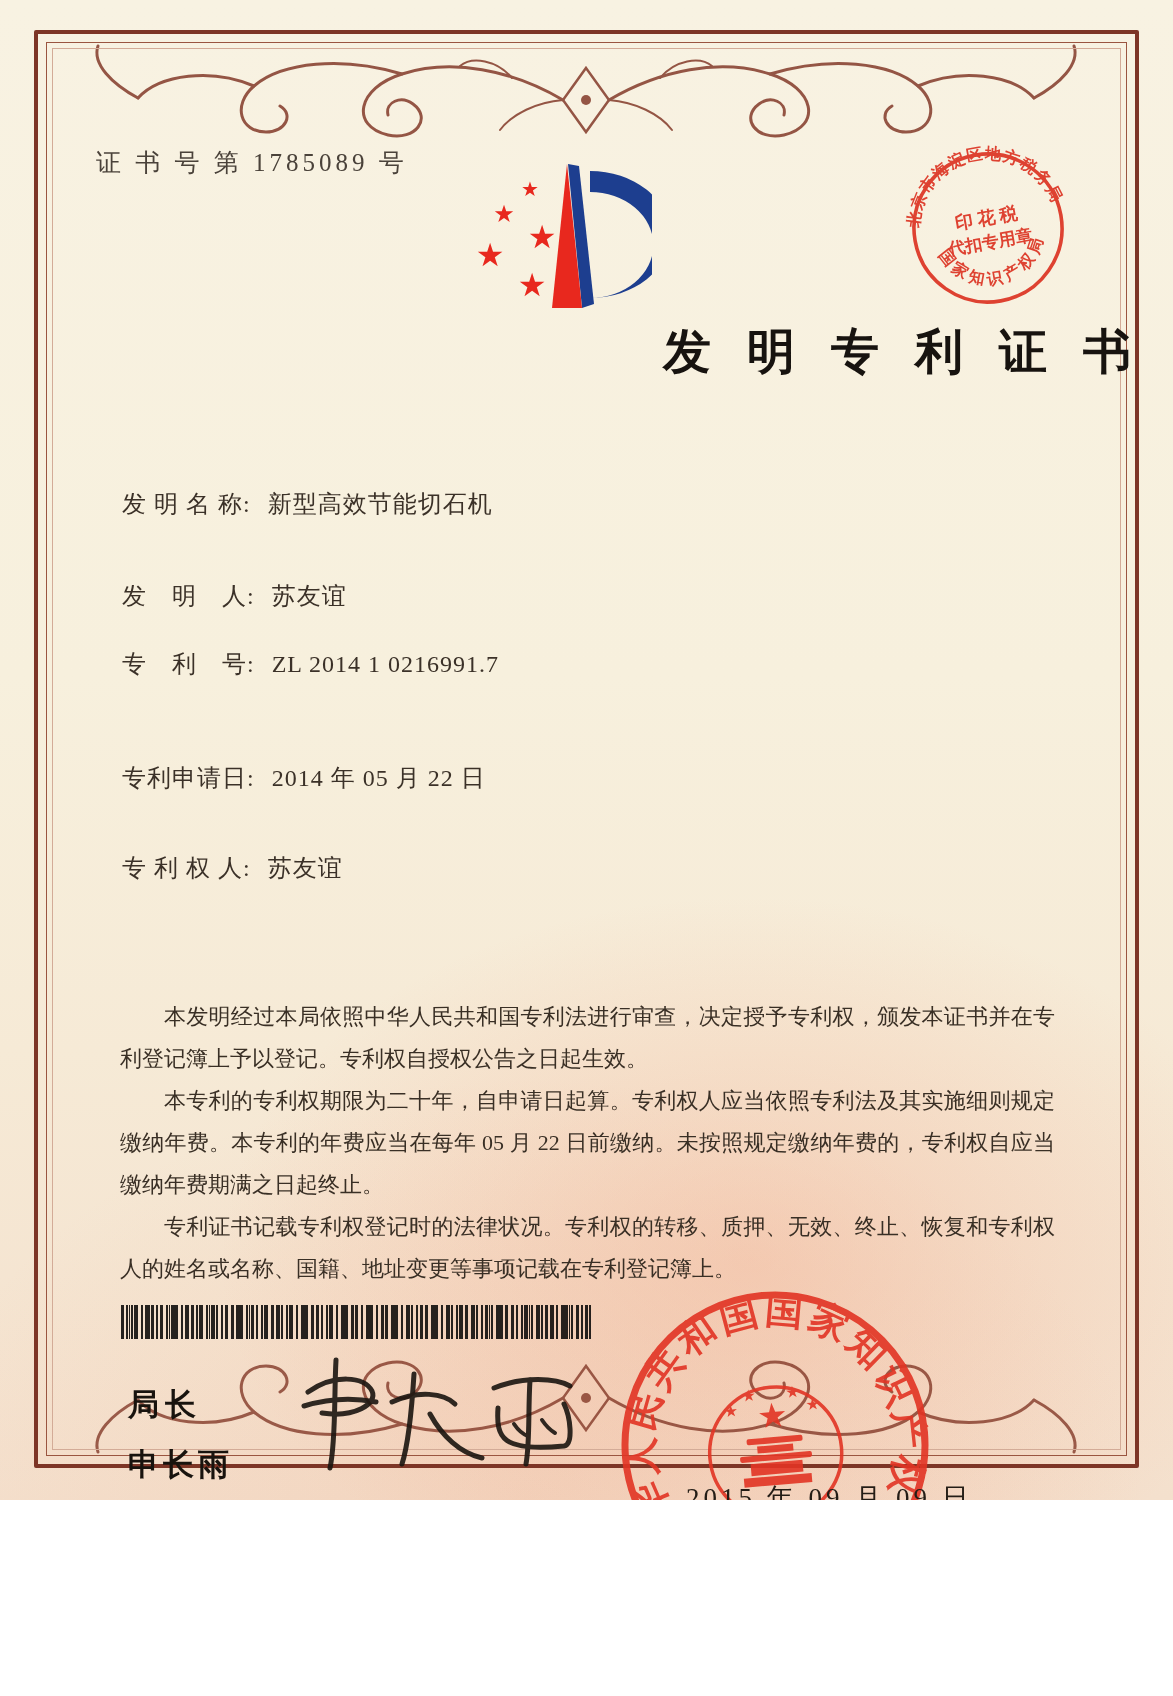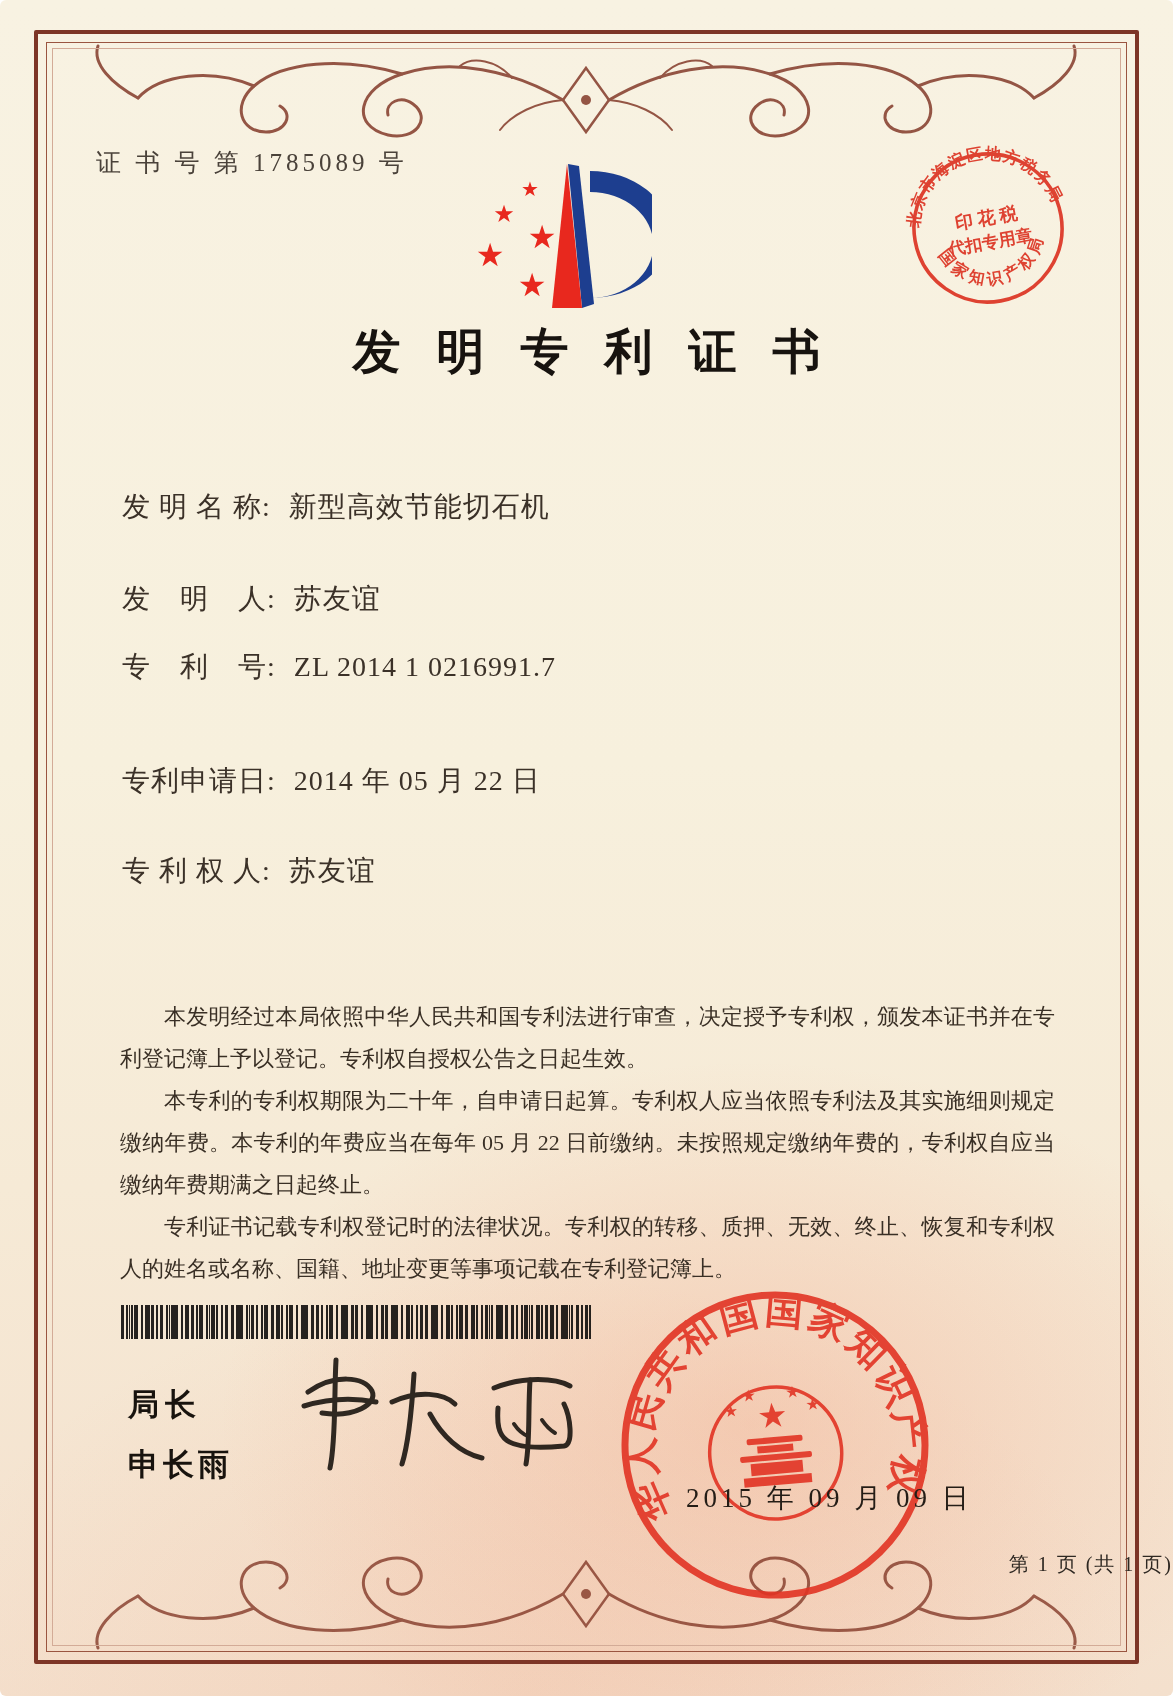--- a/index.html
+++ b/index.html
@@ -1,32 +1,32 @@
 <!DOCTYPE html>
 <html><head>
 <meta charset="utf-8">
 <style>
   html,body{margin:0;padding:0;}
   body{width:1173px;height:1696px;font-family:"Liberation Serif","DejaVu Serif",serif;}
-  .page{position:relative;width:1173px;height:1696px;overflow:hidden;
-    background:linear-gradient(180deg,#f8f2e2 0%,#f7f0dd 45%,#f6ead6 70%,#f4e0cd 100%);border-radius:6px;}
+  .page{position:relative;width:1173px;height:1500px;overflow:hidden;
+    background:linear-gradient(180deg,#f8f2e2 0%,#f7f0dd 45%,#f6ead6 70%,#f4e0cd 100%);}
   .blush{position:absolute;inset:0;pointer-events:none;
     background:radial-gradient(ellipse 760px 520px at 64% 84%,rgba(240,140,105,.28),rgba(240,140,105,0) 70%),
                radial-gradient(ellipse 950px 650px at 45% 100%,rgba(238,160,125,.20),rgba(238,160,125,0) 65%);}
   .frame-outer{position:absolute;left:34px;right:34px;top:30px;bottom:32px;border:4px solid #7d3526;border-radius:2px;}
   .frame-inner{position:absolute;left:46px;right:46px;top:42px;bottom:44px;border:1px solid #9a5540;}
   .frame-faint{position:absolute;left:52px;right:52px;top:48px;bottom:50px;border:1px solid #d3ab97;}
   .ornament{position:absolute;left:60px;width:1053px;height:110px;color:#7c2f1e;}
   .ornament.top{top:40px;}
   .ornament.bottom{bottom:42px;transform:scaleY(-1);}
   .cert-no{position:absolute;left:96px;top:146px;font-size:25px;letter-spacing:4px;color:#4a423a;}
   .logo{position:absolute;left:452px;top:156px;width:200px;height:158px;}
-  .title{position:absolute;left:0;right:0;top:320px;text-align:center;font-size:48px;font-weight:700;
+  .title{position:absolute;left:0;right:6px;top:320px;text-align:right;font-size:48px;font-weight:700;
     letter-spacing:36px;padding-left:36px;color:#17130f;}
-  .field{position:absolute;left:122px;font-size:28px;color:#3b3128;letter-spacing:1px;white-space:nowrap;}
+  .field{position:absolute;left:122px;font-size:24px;color:#3b3128;letter-spacing:1px;white-space:nowrap;}
   .field .lab{display:inline-block;}
   .field .val{margin-left:10px;}
   .f0{top:488px}.f1{top:580px}.f2{top:648px}.f3{top:762px}.f4{top:852px}.f5{top:942px}
   .body-text{position:absolute;left:120px;right:118px;top:996px;font-size:22px;line-height:42px;
     color:#392f25;text-align:justify;}
   .body-text p{margin:0;text-indent:2em;}
   .barcode{position:absolute;left:121px;top:1305px;width:470px;height:34px;opacity:.92;
     background:
       repeating-linear-gradient(90deg,#151210 0 2px,transparent 2px 5px),
       repeating-linear-gradient(90deg,#151210 0 1px,transparent 1px 8px),

